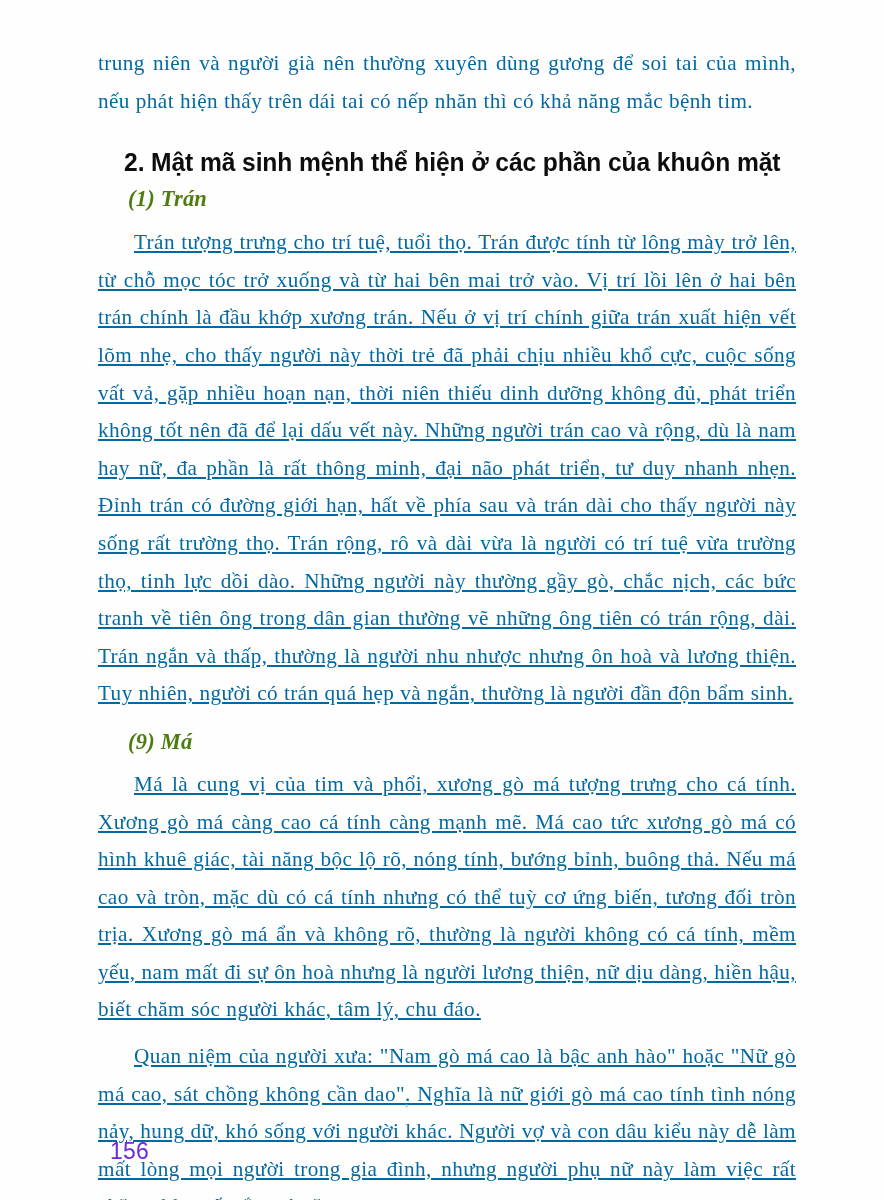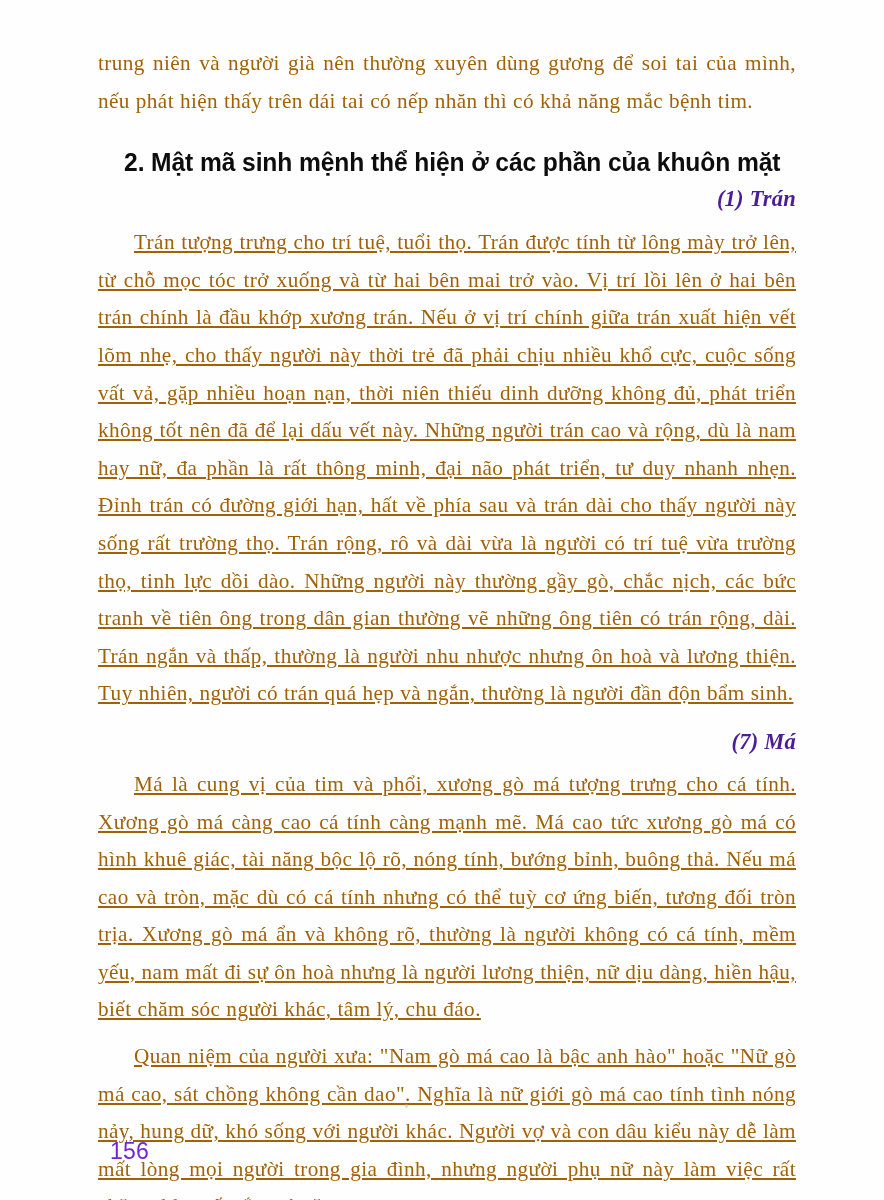--- a/index.html
+++ b/index.html
@@ -36,21 +36,21 @@
   
   .para {
     font-family: "Liberation Serif", "DejaVu Serif", serif;
     font-size: 21.2px;
     line-height: 37.6px;
     text-align: justify;
     text-justify: inter-word;
     margin: 0;
     letter-spacing: 0.02em;
     word-spacing: 0.01em;
-    color: #a16207;
+    color: #0369a1;
   }
   .para.first-block {
     text-indent: 0;
   }
   .para.indent {
     text-indent: 36px;
     text-decoration: underline;
   }
   .para.gap-top {
     margin-top: 9px;
@@ -76,23 +76,22 @@
 
   
   .sub-heading {
     font-family: "Liberation Serif", "DejaVu Serif", serif;
     font-weight: bold;
     font-style: italic;
     font-size: 22.5px;
     line-height: 30px;
     margin: 0;
     padding-left: 30px;
-    color: #4c1d95;
+    color: #4d7c0f;
     letter-spacing: 0.01em;
-    text-align: right;
   }
   .subheading-wrap-1 {
     margin-top: 6px;
     margin-bottom: 10px;
   }
   .subheading-wrap-2 {
     margin-top: 14px;
     margin-bottom: 9px;
   }
 
@@ -129,21 +128,21 @@
       <h2 class="section-heading">2. Mật mã sinh mệnh thể hiện ở các phần của khuôn mặt</h2>
     </div>
 
     <div class="subheading-wrap-1">
       <h3 class="sub-heading">(1) Trán</h3>
     </div>
 
     <p class="para indent">Trán tượng trưng cho trí tuệ, tuổi thọ. Trán được tính từ lông mày trở lên, từ chỗ mọc tóc trở xuống và từ hai bên mai trở vào. Vị trí lồi lên ở hai bên trán chính là đầu khớp xương trán. Nếu ở vị trí chính giữa trán xuất hiện vết lõm nhẹ, cho thấy người này thời trẻ đã phải chịu nhiều khổ cực, cuộc sống vất vả, gặp nhiều hoạn nạn, thời niên thiếu dinh dưỡng không đủ, phát triển không tốt nên đã để lại dấu vết này. Những người trán cao và rộng, dù là nam hay nữ, đa phần là rất thông minh, đại não phát triển, tư duy nhanh nhẹn. Đỉnh trán có đường giới hạn, hất về phía sau và trán dài cho thấy người này sống rất trường thọ. Trán rộng, rô và dài vừa là người có trí tuệ vừa trường thọ, tinh lực dồi dào. Những người này thường gầy gò, chắc nịch, các bức tranh về tiên ông trong dân gian thường vẽ những ông tiên có trán rộng, dài. Trán ngắn và thấp, thường là người nhu nhược nhưng ôn hoà và lương thiện. Tuy nhiên, người có trán quá hẹp và ngắn, thường là người đần độn bẩm sinh.</p>
 
     <div class="subheading-wrap-2">
-      <h3 class="sub-heading">(7) Má</h3>
+      <h3 class="sub-heading">(9) Má</h3>
     </div>
 
     <p class="para indent">Má là cung vị của tim và phổi, xương gò má tượng trưng cho cá tính. Xương gò má càng cao cá tính càng mạnh mẽ. Má cao tức xương gò má có hình khuê giác, tài năng bộc lộ rõ, nóng tính, bướng bỉnh, buông thả. Nếu má cao và tròn, mặc dù có cá tính nhưng có thể tuỳ cơ ứng biến, tương đối tròn trịa. Xương gò má ẩn và không rõ, thường là người không có cá tính, mềm yếu, nam mất đi sự ôn hoà nhưng là người lương thiện, nữ dịu dàng, hiền hậu, biết chăm sóc người khác, tâm lý, chu đáo.</p>
 
     <p class="para indent gap-top">Quan niệm của người xưa: "Nam gò má cao là bậc anh hào" hoặc "Nữ gò má cao, sát chồng không cần dao". Nghĩa là nữ giới gò má cao tính tình nóng nảy, hung dữ, khó sống với người khác. Người vợ và con dâu kiểu này dễ làm mất lòng mọi người trong gia đình, nhưng người phụ nữ này làm việc rất chăm chỉ, xuất sắc, có năng</p>
 
   </div>
 
   <div class="page-number">156</div>
 

